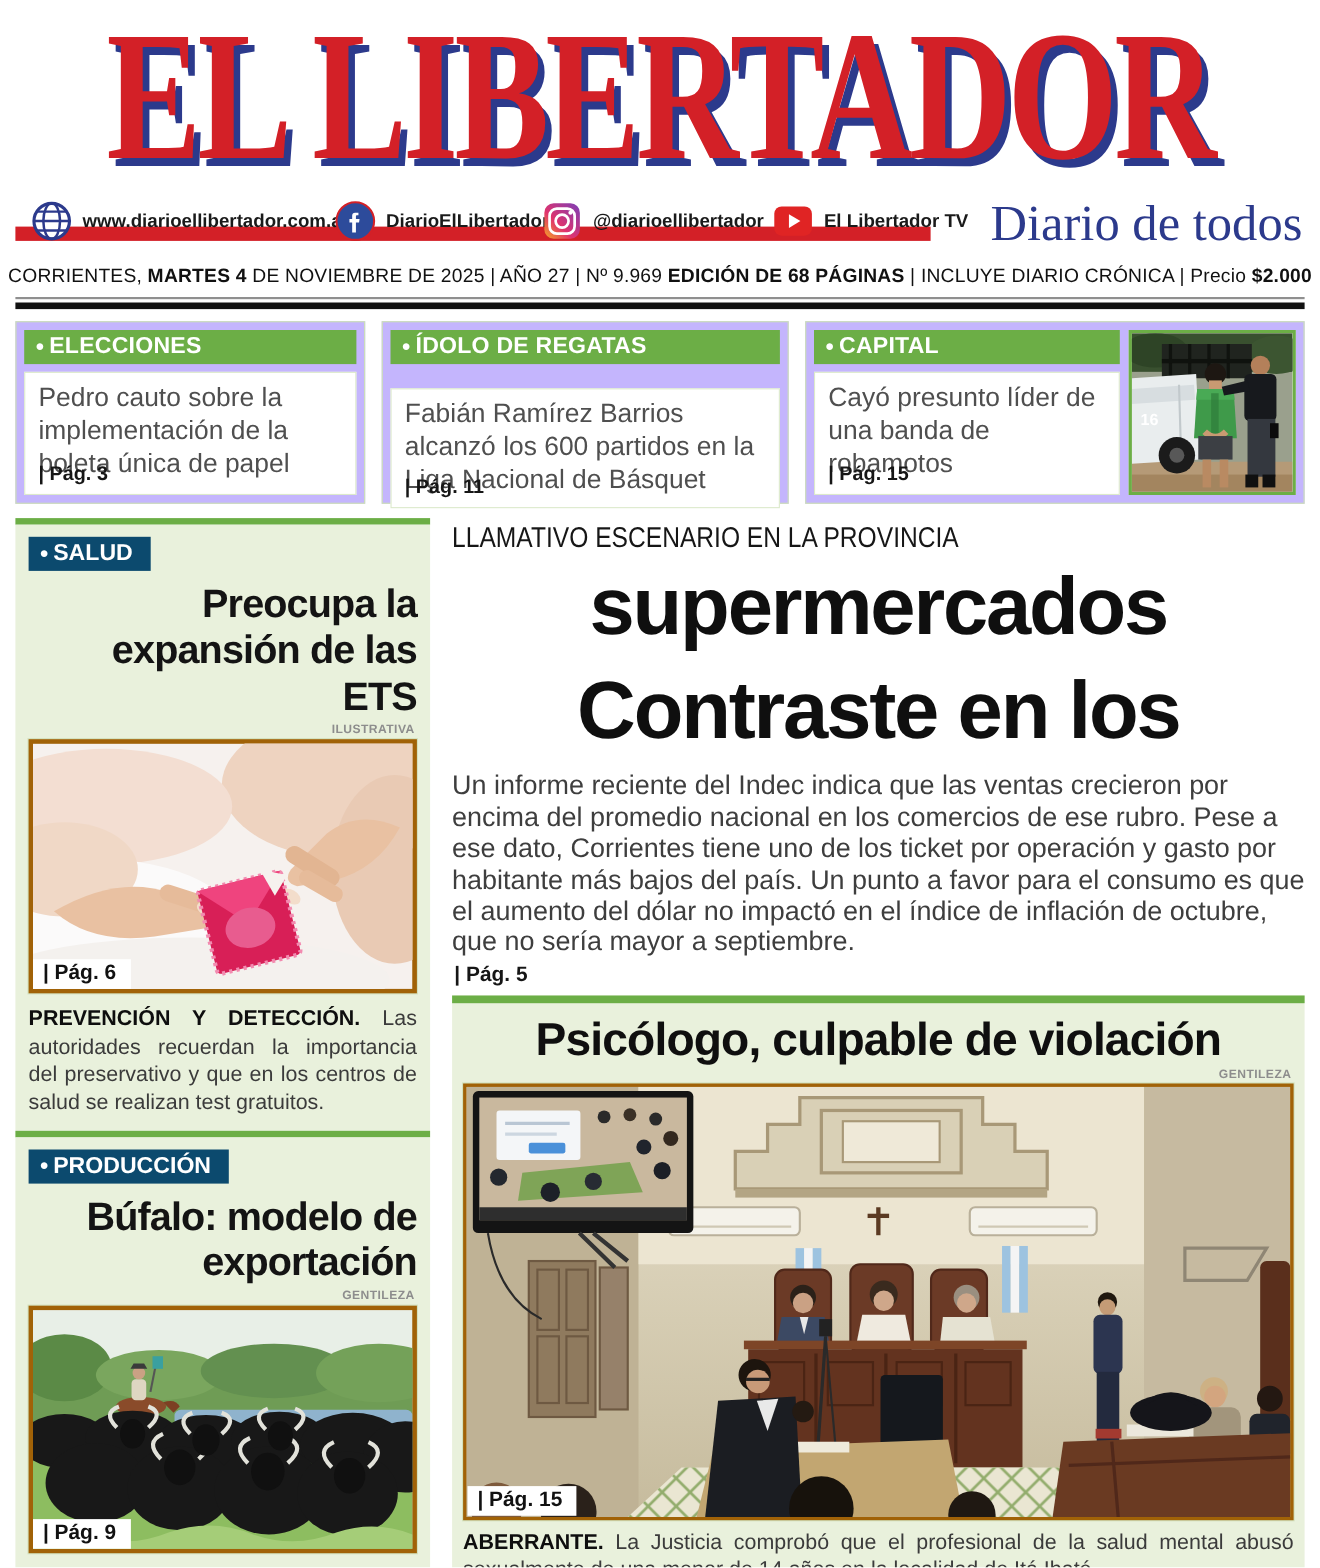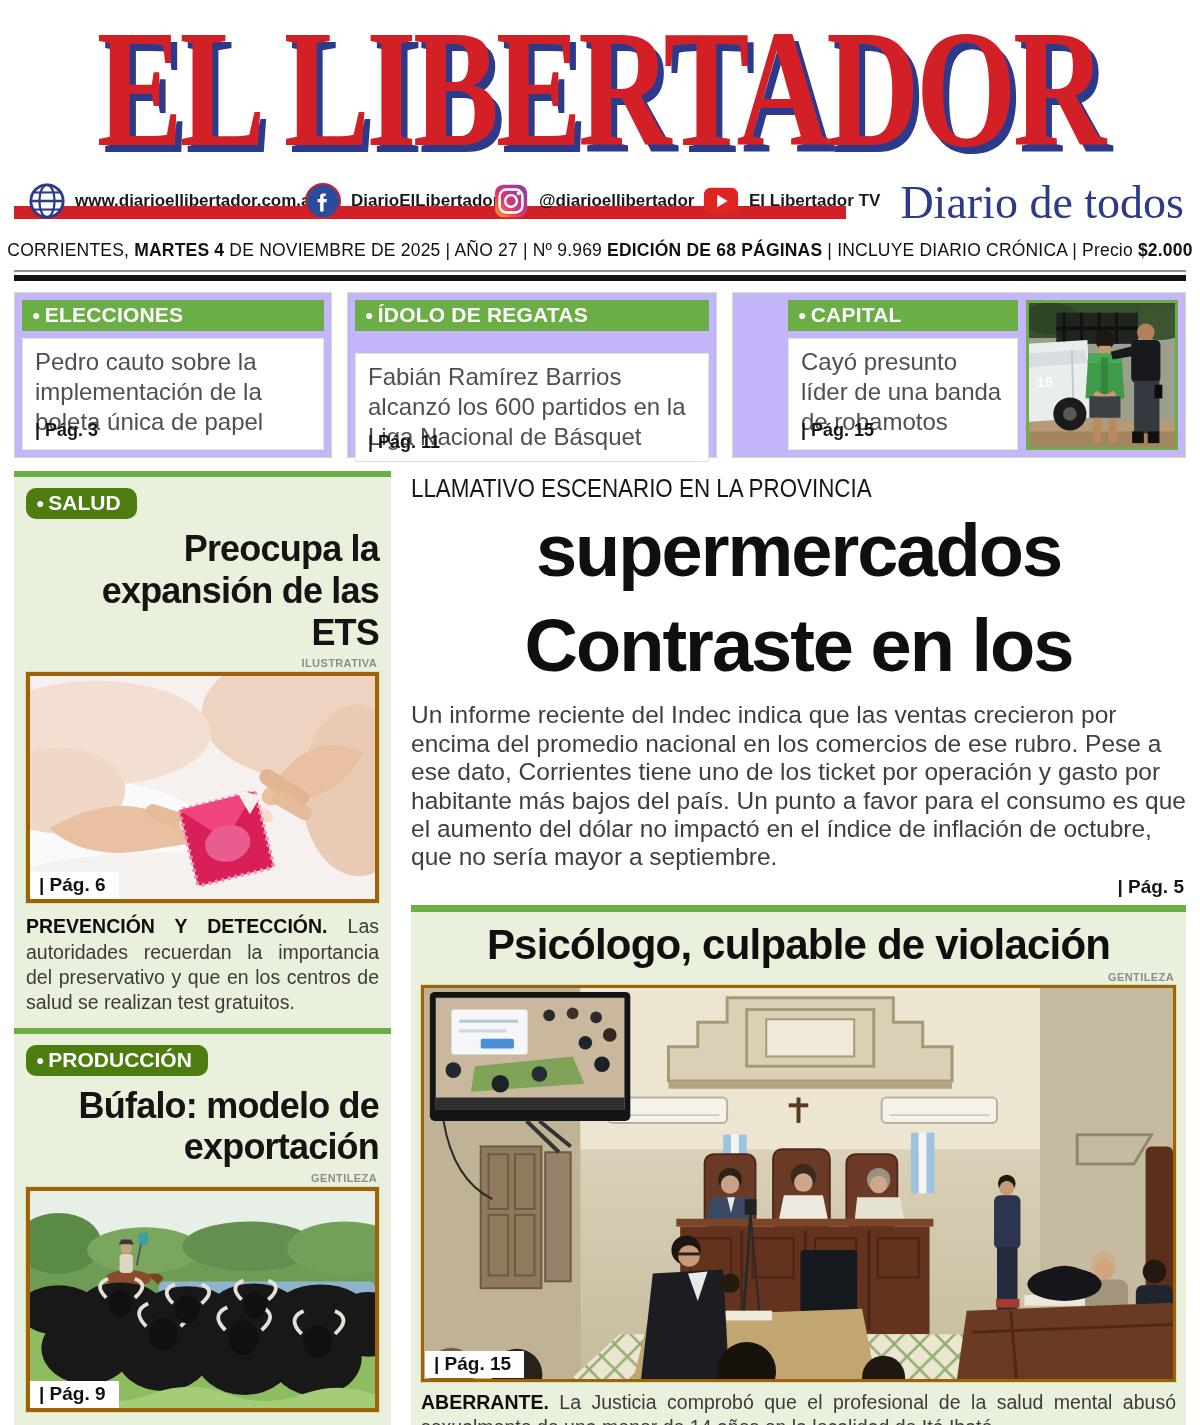--- a/index.html
+++ b/index.html
@@ -31,53 +31,53 @@
   .dateline { text-align:center; padding:12px 0 9px; font-size:17.5px; color:#111; letter-spacing:0.2px; }
   .dateline .b { font-weight:700; }
   .thin-line { height:2px; background:#8f8f8f; margin:0 14px 3px; }
   .thick-line { height:6px; background:#121212; margin:0 14px; }
   
   .teasers { display:flex; gap:15px; margin:11px 14px 0; height:166px; }
   .teaser { background:#c4b5fd; border:1px solid #cde2b4; padding:7px; display:flex; flex-direction:column; }
   .teaser.t1 { width:318px; flex:none; }
   .teaser.t2 { width:370px; flex:none;gap:15px; }
   .teaser.t3 { flex:1; flex-direction:row; gap:8px; }
-  .t-left { flex:1; display:flex; flex-direction:column;margin-left:48px; }
+  .t-left { flex:1; display:flex; flex-direction:column; }
   .t-head { background:#6cae46; color:#fff; font-size:21px; font-weight:700; padding:3px 10px 4px; letter-spacing:0.2px; }
   .dot::before { content:"● "; font-size:14px; vertical-align:2px; }
   .t-card { background:#fff; border:1px solid #dce9cb; flex:1; margin-top:7px; padding:8px 12px;
             position:relative; font-size:24px; color:#4f4f4f; line-height:1.26; }
   .t-page { position:absolute; bottom:7px; left:12px; font-size:18px; color:#161616; font-weight:600; }
   .t-page .num { font-weight:800; }
   .t-photo { width:152px; flex:none; border:3px solid #6cae46; background:#fff; }
   .t-photo svg { display:block; width:100%; height:100%; }
   
   .content { display:flex; gap:20px; margin:13px 14px 0; }
   .left-col { width:377px; flex:none; }
   .main-col { flex:1; min-width:0; }
   .rule { height:6px; background:#6cae46; }
   .panel { background:#e9f1dc; padding:11px 12px 12px; }
-  .badge { display:inline-block; background:#4d7c0f; color:#fff; font-size:21px; font-weight:700; padding:3px 16px 4px 10px;border-radius:10px; }
+  .badge { display:inline-block; background:#0c4a6e; color:#fff; font-size:21px; font-weight:700; padding:3px 16px 4px 10px; }
   .lc-headline { font-size:36px; font-weight:700; text-align:right; line-height:1.16; margin:9px 0 0;
                  color:#141414; letter-spacing:-0.8px; }
   .credit { text-align:right; font-size:11px; font-weight:700; color:#8d8d8d; margin:4px 2px 3px; letter-spacing:0.4px; }
   .photo-frame { position:relative; background:#a16207; padding:4px; box-shadow:0 0 0 1px #d3e1bd;text-align:center; }
   .photo-frame svg { display:block; width:100%; }
   .pg-overlay { position:absolute; left:4px; bottom:4px; background:#fff; padding:2px 13px 3px 9px;
                 font-size:19px; color:#111; font-weight:600; }
   .pg-overlay .num { font-weight:800; }
   .caption { margin-top:11px; font-size:19.5px; line-height:1.3; color:#3b3b3b; text-align:justify; }
   .caption .lead { font-weight:700; color:#0e0e0e; }
   
   .kicker { font-size:26px; color:#161616; white-space:nowrap; display:inline-block;
             transform:scaleX(0.86); transform-origin:left; margin-top:2px; }
   .mh { text-align:center; font-weight:700; color:#0f0f0f; letter-spacing:-2px; }
   .mh div { font-size:74px; line-height:1.28; }
   .main-body { margin-top:8px; font-size:24.5px; line-height:1.16; color:#3e3e3e; }
-  .main-page { text-align:right; font-size:19px; margin:4px 2px 7px; font-weight:600; color:#161616; }
+  .main-page { font-size:19px; margin:4px 2px 7px; font-weight:600; color:#161616; }
   .main-page .num { font-weight:800; }
   .second-panel { background:#e9f1dc; border-top:7px solid #6cae46; padding:2px 10px 8px; }
   .sp-headline { font-size:42px; font-weight:700; text-align:center; margin:7px 0 0; letter-spacing:-0.8px; color:#0f0f0f; }
   .second-panel .credit { margin:2px 2px 2px; }
   .second-panel .photo-frame { padding:3px; }
   .second-panel .caption { margin-top:8px; }
 </style>
 </head>
 <body>
 

